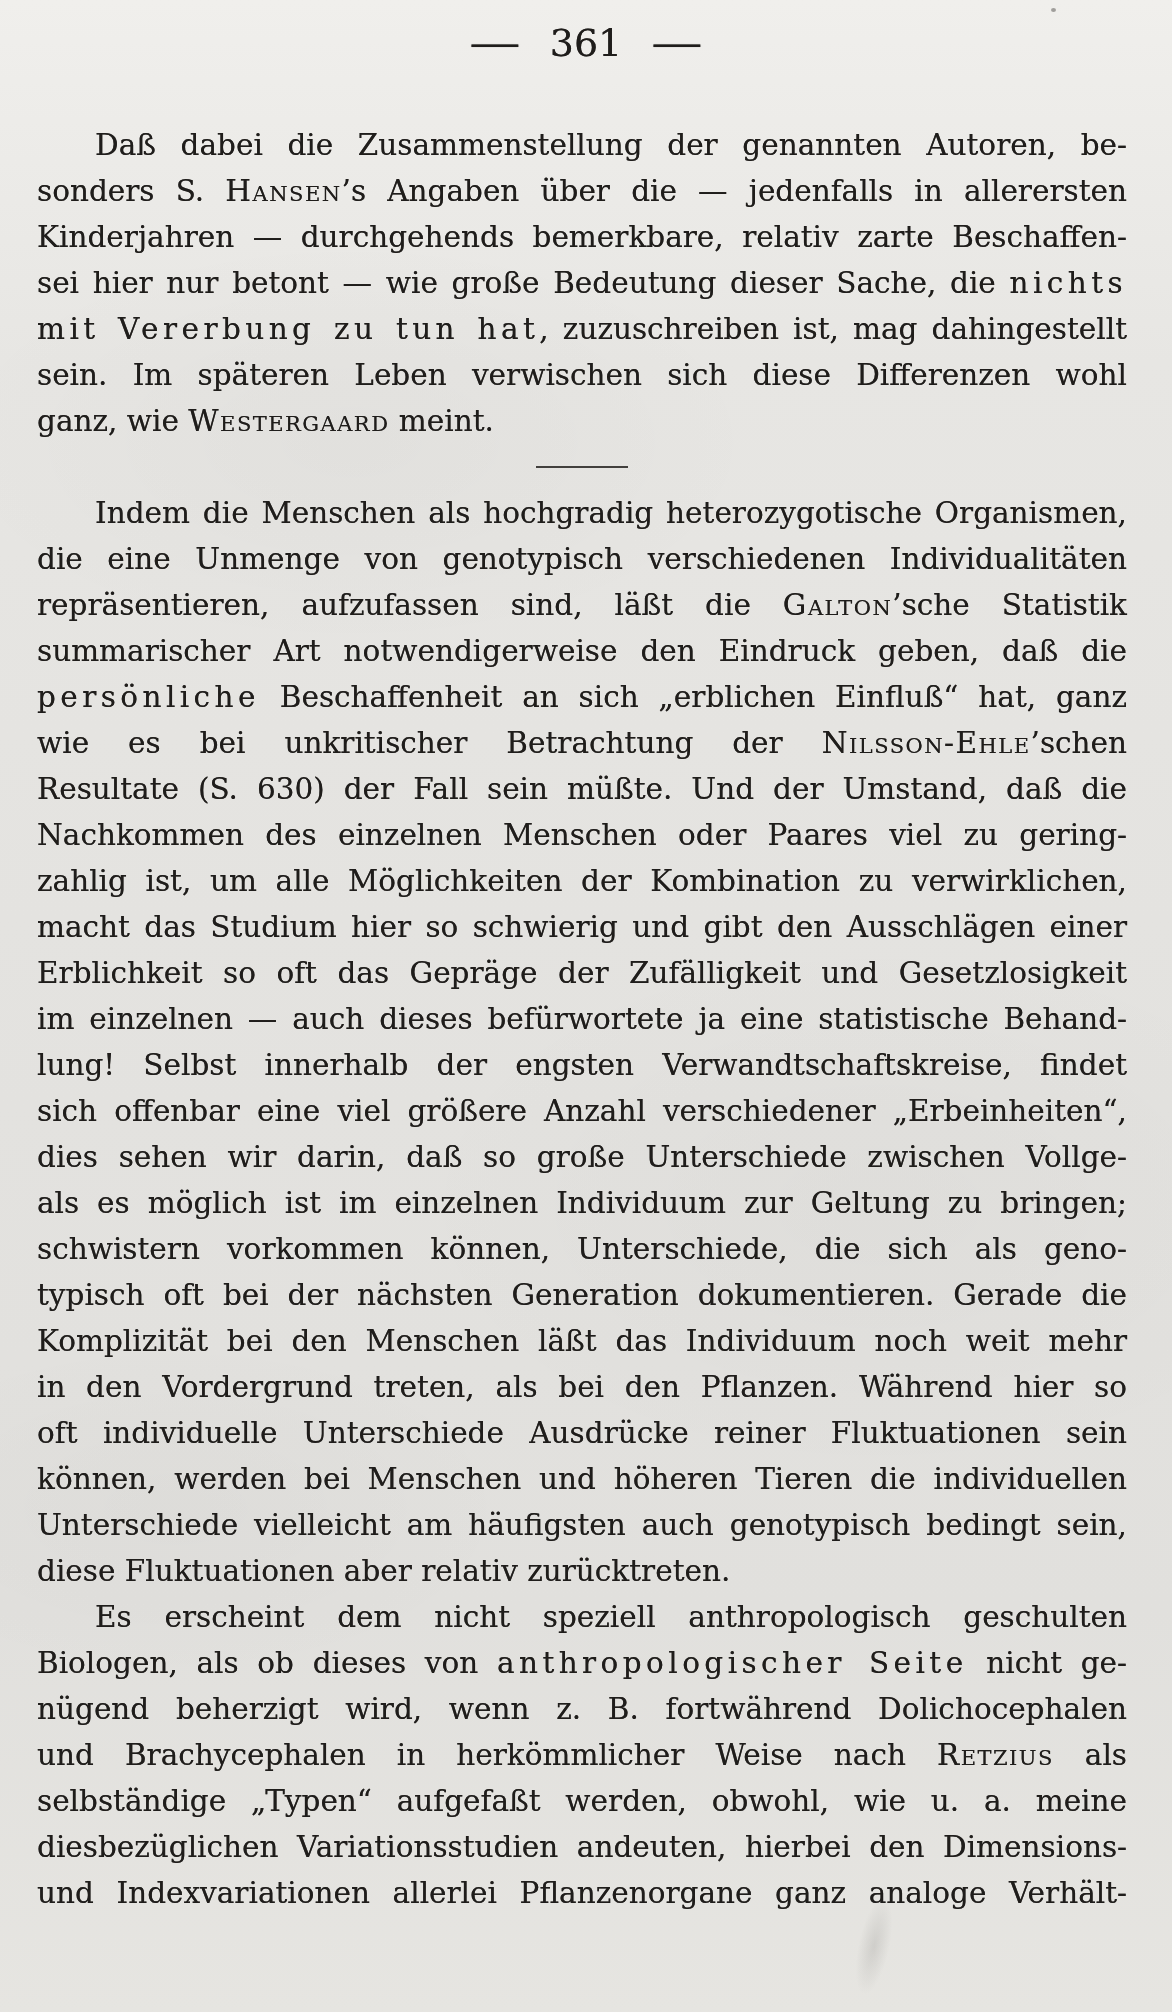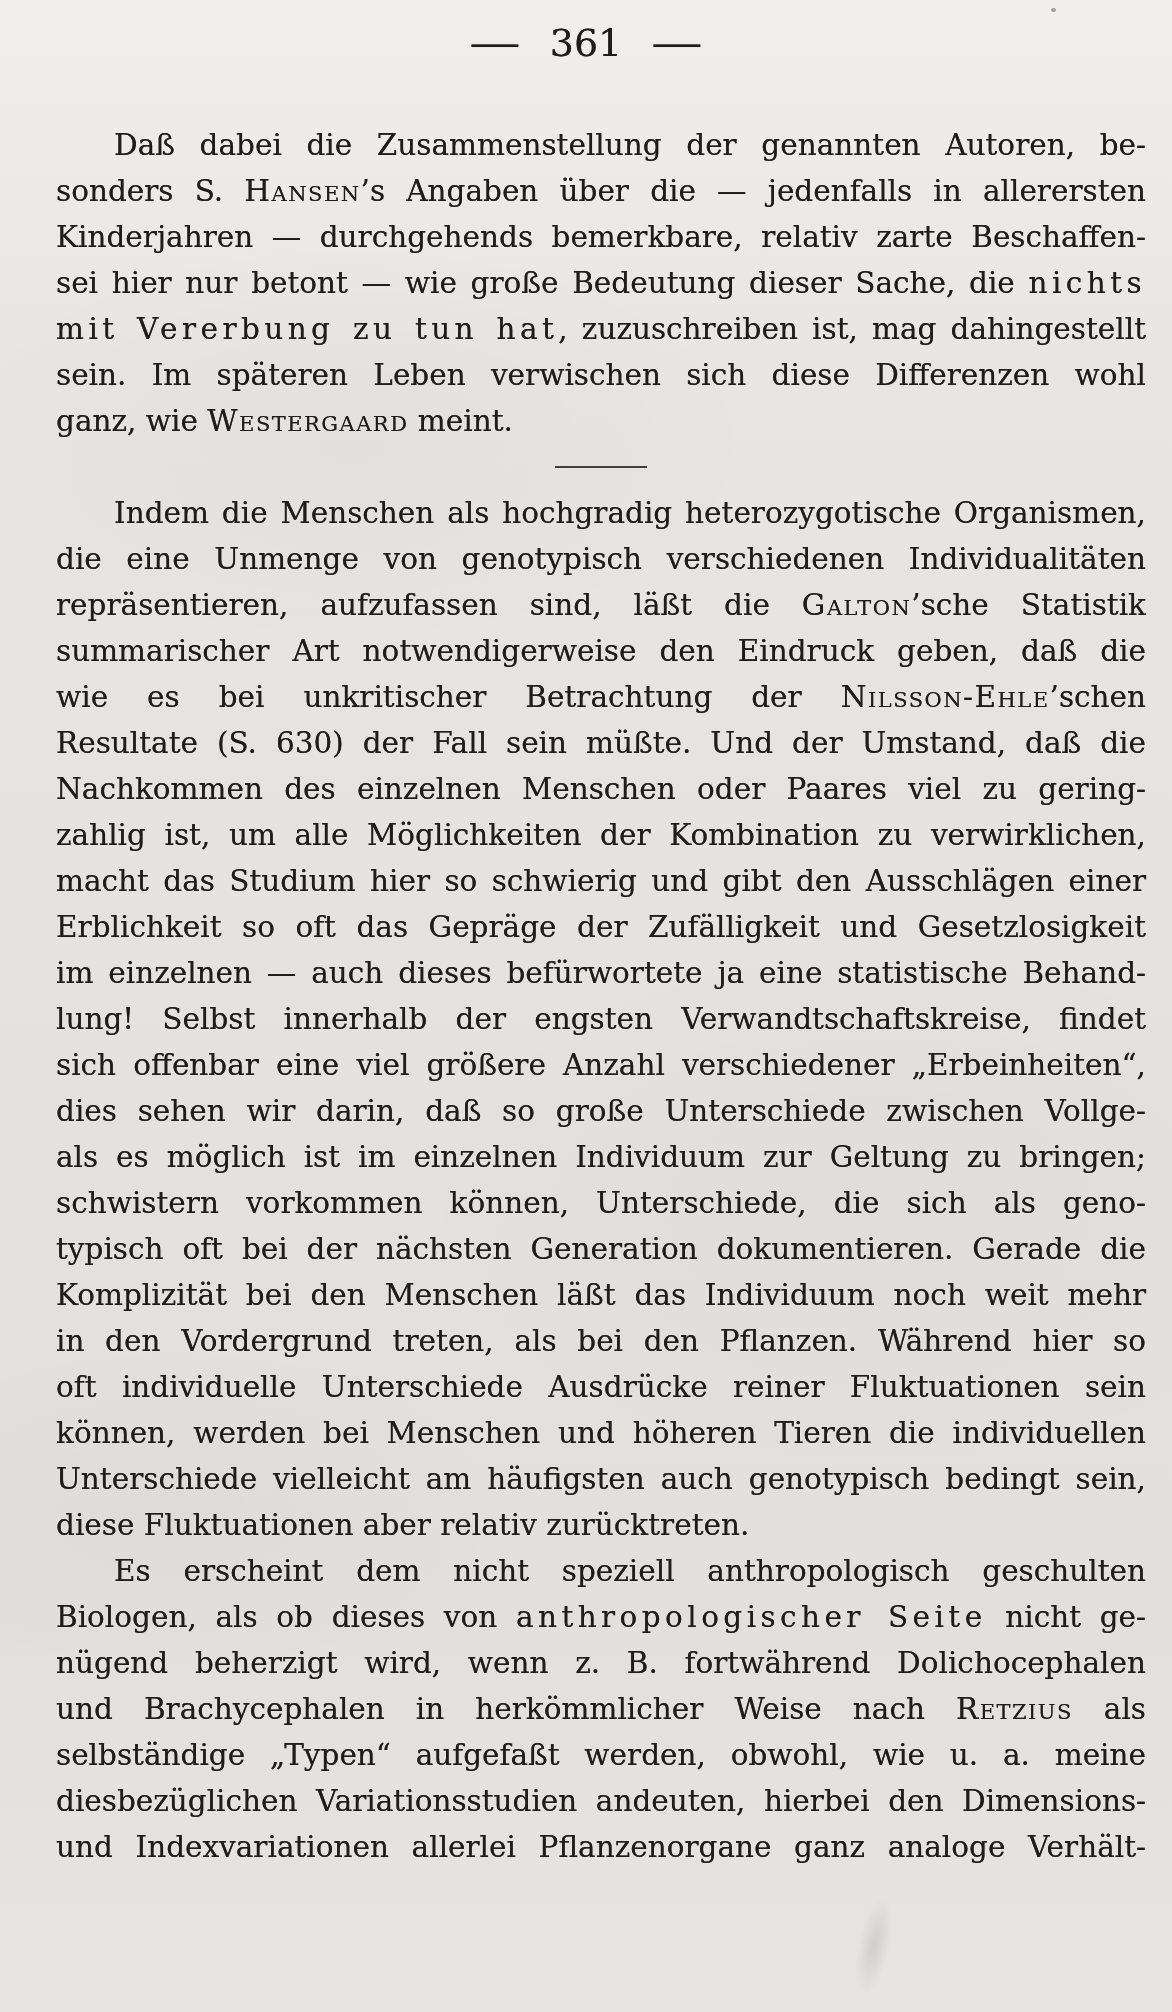--- a/index.html
+++ b/index.html
@@ -44,21 +44,21 @@
     text-shadow: 0 0 0.6px rgba(25,23,20,0.75);
   }
   .header-dash {
     display: inline-block;
     transform: scaleX(1.35);
     font-weight: 500;
   }
   .text-block {
     position: absolute;
     top: 122px;
-    left: 56px;
+    left: 37px;
     width: 1090px;
   }
   .line {
     height: 46px;
     line-height: 46px;
     font-size: 29.5px;
     text-align: justify;
     text-align-last: justify;
     white-space: normal;
     overflow: visible;
@@ -125,20 +125,21 @@
       <div class="line"><span class="sp">mit Vererbung zu tun hat</span><span>, zuzuschreiben ist, mag dahingestellt</span></div>
       <div class="line"><span>sein. Im späteren Leben verwischen sich diese Differenzen wohl</span></div>
       <div class="line last"><span>ganz, wie </span><span class="sc">Westergaard</span><span> meint.</span></div>
       <div class="divider-slot">
         <div class="divider"></div>
       </div>
       <div class="line indent"><span>Indem die Menschen als hochgradig heterozygotische Organismen,</span></div>
       <div class="line"><span>die eine Unmenge von genotypisch verschiedenen Individualitäten</span></div>
       <div class="line"><span>repräsentieren, aufzufassen sind, läßt die </span><span class="sc">Galton</span><span>’sche Statistik</span></div>
       <div class="line"><span>summarischer Art notwendigerweise den Eindruck geben, daß die</span></div>
+      <div class="line"><span class="sp">persönliche</span><span> Beschaffenheit an sich „erblichen Einfluß“ hat, ganz</span></div>
       <div class="line"><span>wie es bei unkritischer Betrachtung der </span><span class="sc">Nilsson-Ehle</span><span>’schen</span></div>
       <div class="line"><span>Resultate (S. 630) der Fall sein müßte. Und der Umstand, daß die</span></div>
       <div class="line"><span>Nachkommen des einzelnen Menschen oder Paares viel zu gering-</span></div>
       <div class="line"><span>zahlig ist, um alle Möglichkeiten der Kombination zu verwirklichen,</span></div>
       <div class="line"><span>macht das Studium hier so schwierig und gibt den Ausschlägen einer</span></div>
       <div class="line"><span>Erblichkeit so oft das Gepräge der Zufälligkeit und Gesetzlosigkeit</span></div>
       <div class="line"><span>im einzelnen — auch dieses befürwortete ja eine statistische Behand-</span></div>
       <div class="line"><span>lung! Selbst innerhalb der engsten Verwandtschaftskreise, findet</span></div>
       <div class="line"><span>sich offenbar eine viel größere Anzahl verschiedener „Erbeinheiten“,</span></div>
       <div class="line"><span>dies sehen wir darin, daß so große Unterschiede zwischen Vollge-</span></div>

